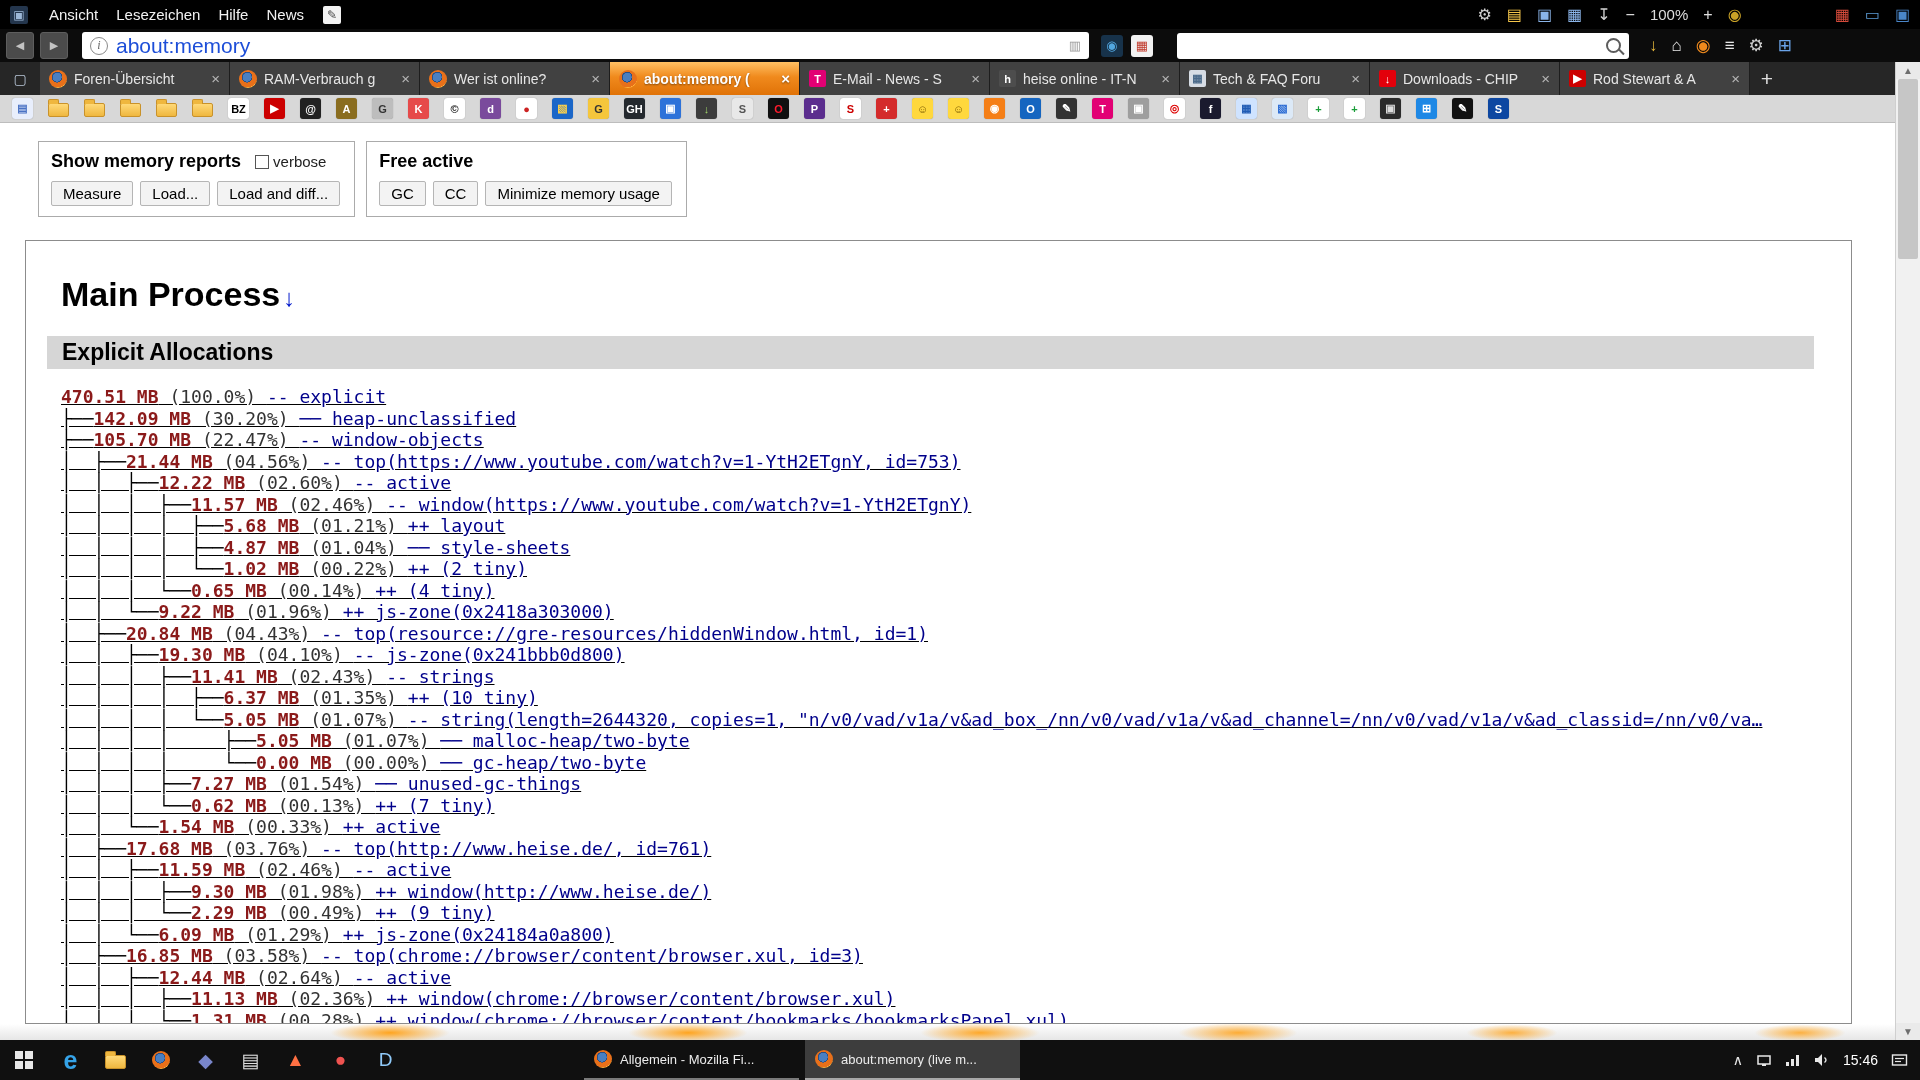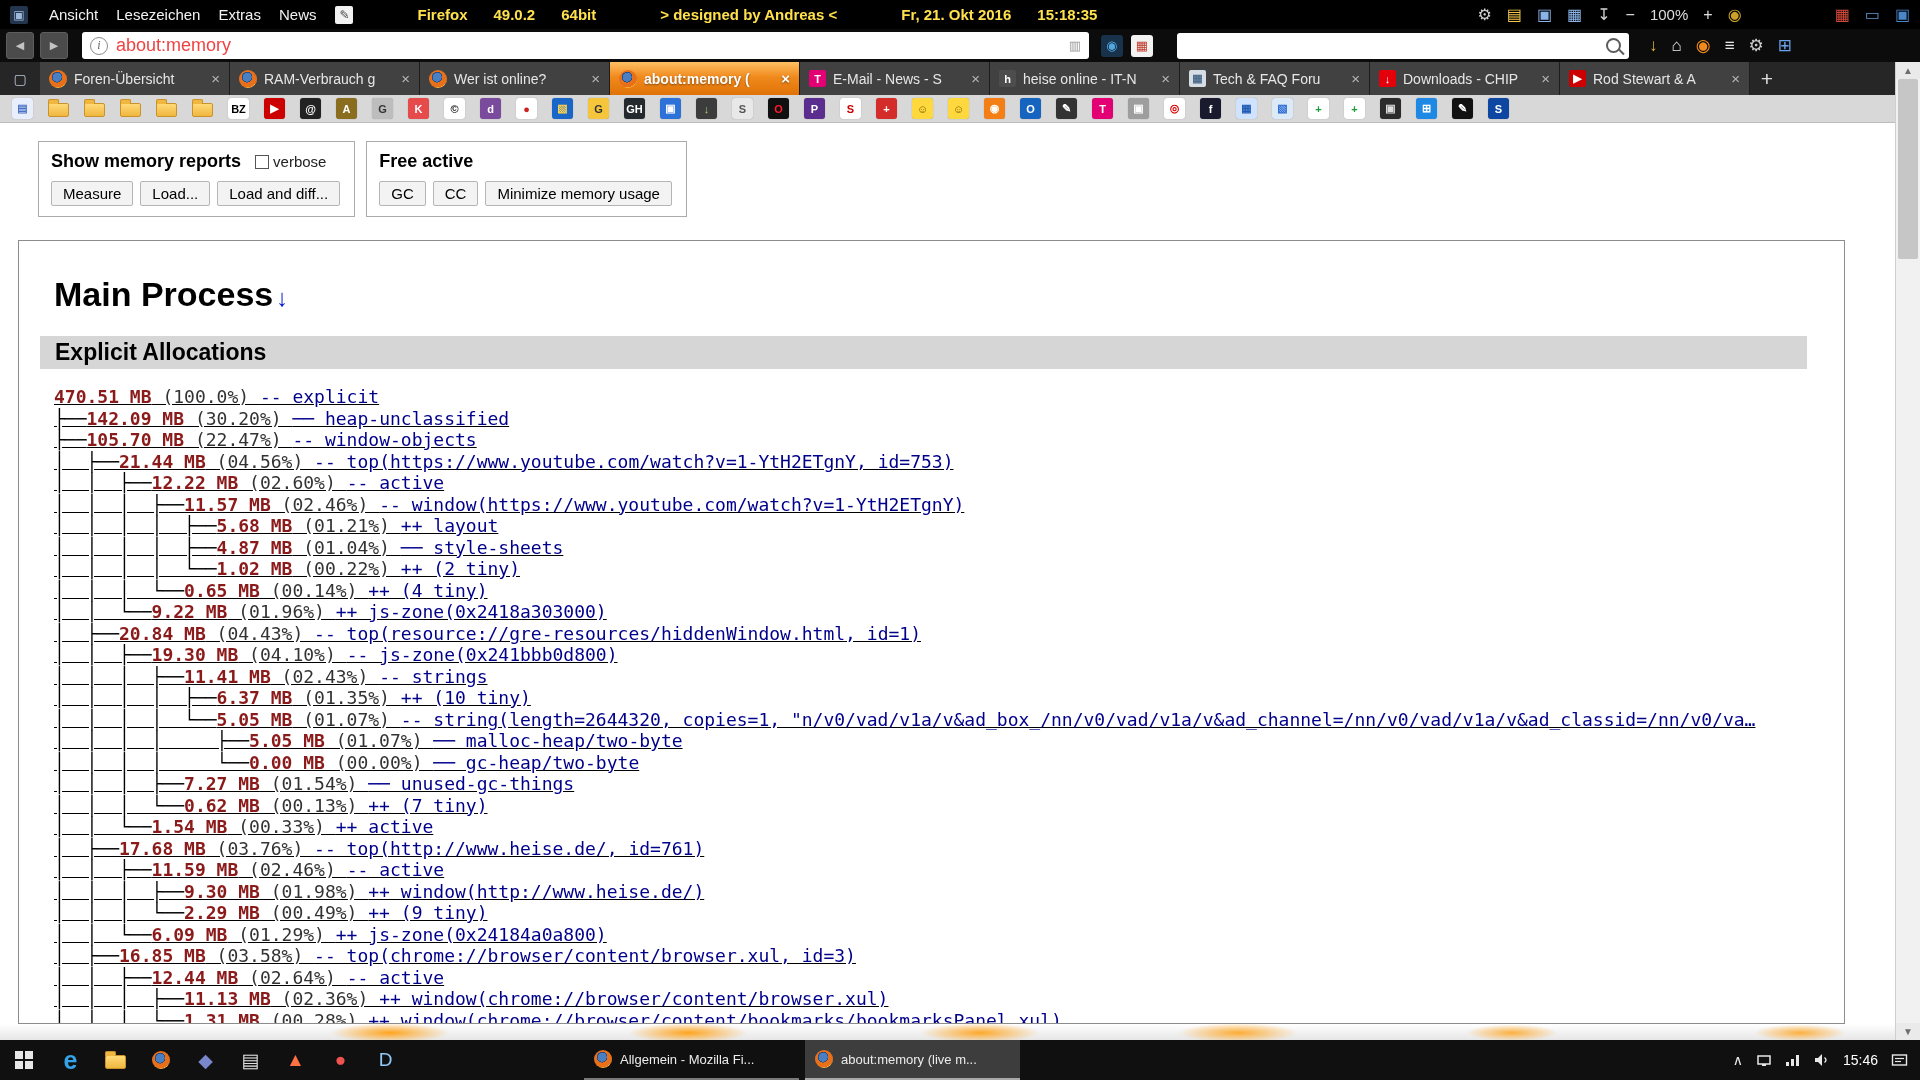--- a/index.html
+++ b/index.html
@@ -15,21 +15,21 @@
   .mcenter .banner{margin:0 38px;}
   .mright{margin-left:auto;display:flex;align-items:center;gap:15px;font-size:16px;}
   .mright .micon{cursor:default;}
   .mzoom{color:#ddd;font-size:15px;font-weight:normal;}
 
   
   .addrbar{height:33px;background:#0c0c0c;display:flex;align-items:center;padding:0 6px;box-sizing:border-box;gap:6px;}
   .navbtn{width:26px;height:25px;background:#4b4b4b;border:1px solid #5e5e5e;border-radius:3px;color:#c3c3c3;font-size:11px;display:flex;align-items:center;justify-content:center;}
   .urlfield{width:1007px;height:27px;background:#fff;border-radius:3px;display:flex;align-items:center;padding:0 8px;box-sizing:border-box;gap:8px;margin-left:8px;}
   .infoico{width:16px;height:16px;border:1px solid #8a8a8a;border-radius:50%;color:#666;font-family:"Liberation Serif",serif;font-style:italic;font-size:12px;display:flex;align-items:center;justify-content:center;flex:none;}
-  .urltext{font-size:18px;color:#ef4444;flex:1;}
+  .urltext{font-size:21px;color:#1d4ed8;flex:1;}
   .urlico{color:#9a9a9a;font-size:13px;}
   .pageico{width:22px;height:22px;border-radius:3px;font-size:13px;display:flex;align-items:center;justify-content:center;}
   .searchfield{width:452px;height:26px;background:#fff;border-radius:3px;display:flex;align-items:center;padding:0 8px;box-sizing:border-box;margin-left:18px;}
   .searchfield input{border:none;outline:none;flex:1;font-size:15px;font-family:"Liberation Sans",sans-serif;background:transparent;}
   .mag{width:11px;height:11px;border:2px solid #5c5c5c;border-radius:50%;position:relative;flex:none;}
   .mag::after{content:"";position:absolute;width:7px;height:2px;background:#5c5c5c;transform:rotate(45deg);right:-6px;bottom:-2px;}
   .addricons{display:flex;align-items:center;gap:14px;margin-left:14px;font-size:17px;}
 
   
   .tabbar{height:33px;background:#262626;display:flex;align-items:stretch;}
@@ -55,21 +55,21 @@
   .page{height:917px;background:#fff;position:relative;overflow:hidden;}
   .panels{display:flex;gap:11px;margin:18px 0 0 38px;}
   .panel{border:1px solid #ababab;background:#fff;padding:9px 14px 10px 12px;box-sizing:border-box;}
   .panel-head{display:flex;align-items:center;gap:14px;}
   .panel-title{font-size:18px;font-weight:bold;color:#000;white-space:nowrap;}
   .chk{display:flex;align-items:center;gap:4px;font-size:15px;color:#222;}
   .checkbox{width:14px;height:14px;border:1px solid #555;background:#fff;display:inline-block;box-sizing:border-box;}
   .panel-btns{margin-top:9px;display:flex;gap:7px;}
   .btn{font-family:"Liberation Sans",sans-serif;font-size:15px;color:#000;background:#f3f3f3;border:1px solid #b5b5b5;border-radius:2px;padding:3px 11px;white-space:nowrap;}
 
-  .mainbox{margin:23px 0 0 18px;width:1827px;height:784px;border:1px solid #8c8c8c;box-sizing:border-box;overflow:hidden;background:#fff;}
+  .mainbox{margin:23px 0 0 25px;width:1827px;height:784px;border:1px solid #8c8c8c;box-sizing:border-box;overflow:hidden;background:#fff;}
   .mp-title{margin:34px 0 0 35px;font-size:34px;font-weight:bold;color:#000;}
   .collapse-link{color:#0018cc;font-size:24px;font-weight:normal;text-decoration:none;margin-left:3px;}
   .section-header{margin:22px 37px 0 21px;height:33px;line-height:33px;background:#d6d6d6;font-size:23px;font-weight:bold;color:#000;padding-left:15px;}
   .tree{margin:17px 0 0 35px;font-family:"DejaVu Sans Mono",monospace;font-size:18px;line-height:21.5px;white-space:pre;}
   .tline{white-space:pre;text-decoration:underline;}
   .tpfx{color:#000;}
   .tamt{color:#8b1a1a;font-weight:bold;}
   .tpct{color:#333;}
   .tdesc{color:#00008b;}
 
@@ -101,32 +101,24 @@
   .clock{color:#fff;font-size:14px;text-align:center;}
 </style>
 </head>
 <body>
 
 <div class="menubar">
   <span class="appico">▣</span>
   <span style="display:flex;">
       <span class="mitem">Ansicht</span>
       <span class="mitem">Lesezeichen</span>
-      <span class="mitem">Extras</span>
+      <span class="mitem">Hilfe</span>
       <span class="mitem">News</span>
     </span>
   <span class="micon-note">✎</span>
-  <div class="mcenter">
-    <span>Firefox</span>
-    <span>49.0.2</span>
-    <span>64bit</span>
-    <span class="banner">&gt;  designed by Andreas  &lt;</span>
-    <span>Fr, 21. Okt 2016</span>
-    <span>15:18:35</span>
-  </div>
   <div class="mright">
       <span class="micon" style="color: rgb(207, 207, 207);">⚙</span>
       <span class="micon" style="color: rgb(245, 198, 75);">▤</span>
       <span class="micon" style="color: rgb(138, 180, 232);">▣</span>
       <span class="micon" style="color: rgb(138, 180, 232);">▦</span>
       <span class="micon" style="color: rgb(207, 207, 207);">↧</span>
       <span class="micon" style="color: rgb(224, 224, 224);">−</span>
       <span class="mzoom">100%</span>
       <span class="micon" style="color: rgb(224, 224, 224);">+</span>
       <span class="micon" style="color: rgb(201, 162, 39);">◉</span>

